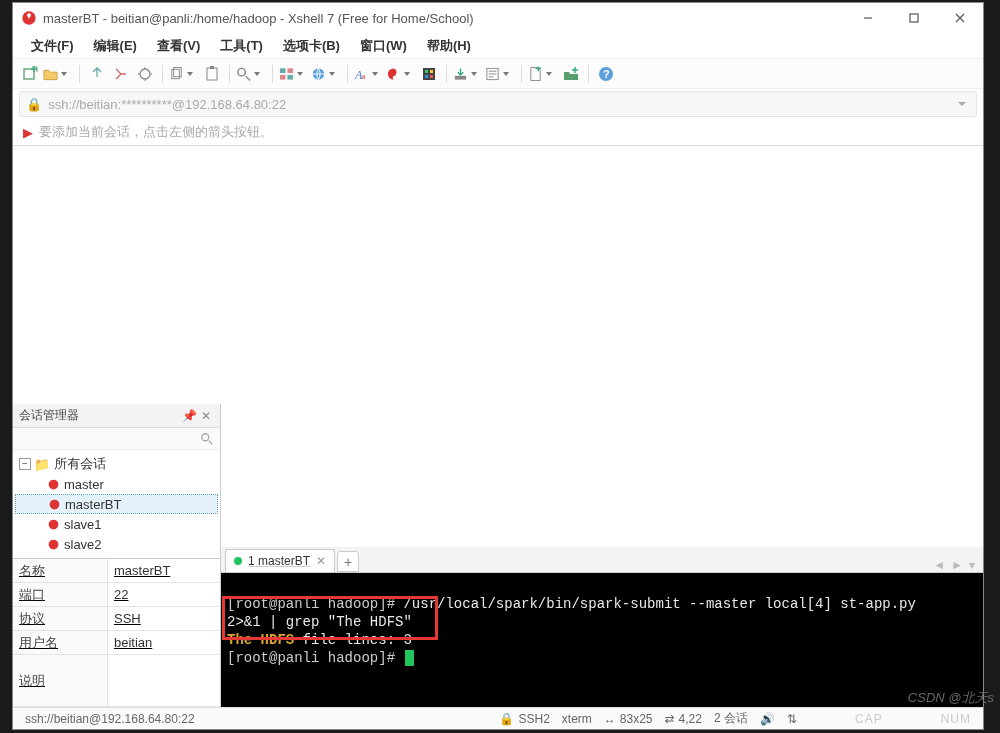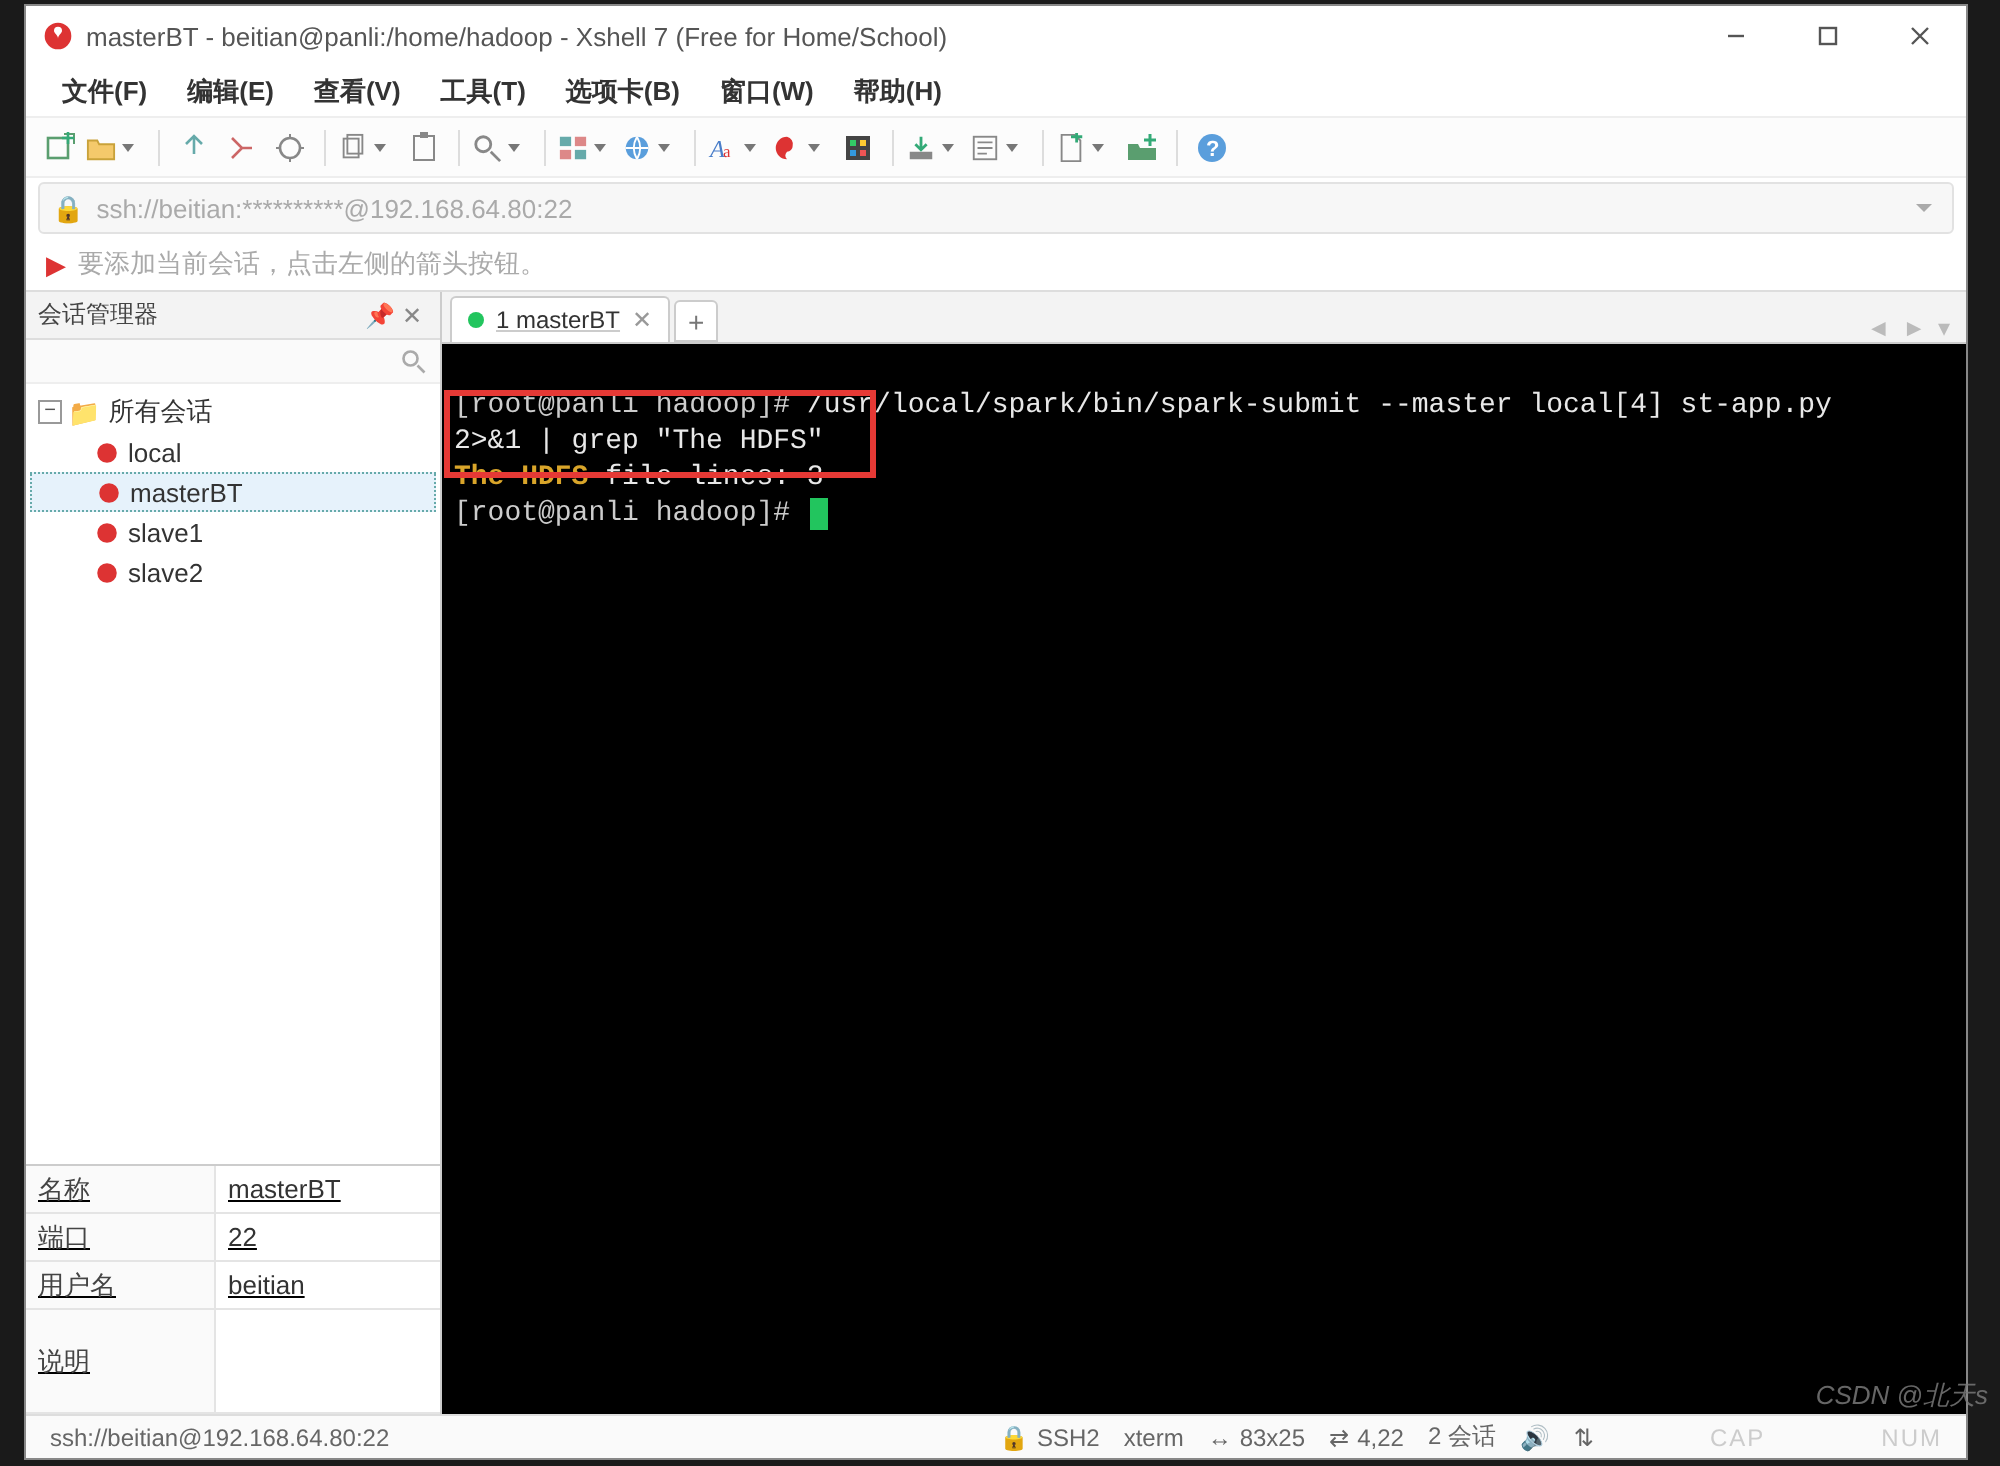--- a/index.html
+++ b/index.html
@@ -132,20 +132,21 @@
     font-size: 13px;
     gap: 6px;
   }
   .hintbar .flag { color: #d33; }
   
   .body-row {
     flex: 1;
     display: flex;
     min-height: 0;
     border-top: 1px solid #ddd;
+    align-items: flex-end;
   }
   
   .session-panel {
     width: 208px;
     display: flex;
     flex-direction: column;
     border-right: 1px solid #ccc;
     background: #fafafa;
   }
   .panel-header {
@@ -530,21 +531,21 @@
           <span class="exp">−</span>
           <span class="folder">📁</span>
           <span class="label">所有会话</span>
         </div>
         <div class="tree-row child">
           <span class="sess-icon">
               <svg viewBox="0 0 24 24">
                 <circle cx="12" cy="12" r="9" fill="#d33"></circle>
               </svg>
             </span>
-          <span class="label">local</span>
+          <span class="label">master</span>
         </div>
         <div class="tree-row child selected">
           <span class="sess-icon">
               <svg viewBox="0 0 24 24">
                 <circle cx="12" cy="12" r="9" fill="#d33"></circle>
               </svg>
             </span>
           <span class="label">masterBT</span>
         </div>
         <div class="tree-row child">
@@ -567,20 +568,24 @@
       <div class="props">
         <div class="props-row">
             <div class="k">名称</div>
             <div class="v">masterBT</div>
           </div>
         <div class="props-row">
             <div class="k">端口</div>
             <div class="v">22</div>
           </div>
         <div class="props-row">
+            <div class="k">协议</div>
+            <div class="v">SSH</div>
+          </div>
+        <div class="props-row">
             <div class="k">用户名</div>
             <div class="v">beitian</div>
           </div>
         <div class="props-row" style="height:52px;">
             <div class="k">说明</div>
             <div class="v"></div>
           </div>
       </div>
     </div>
 

